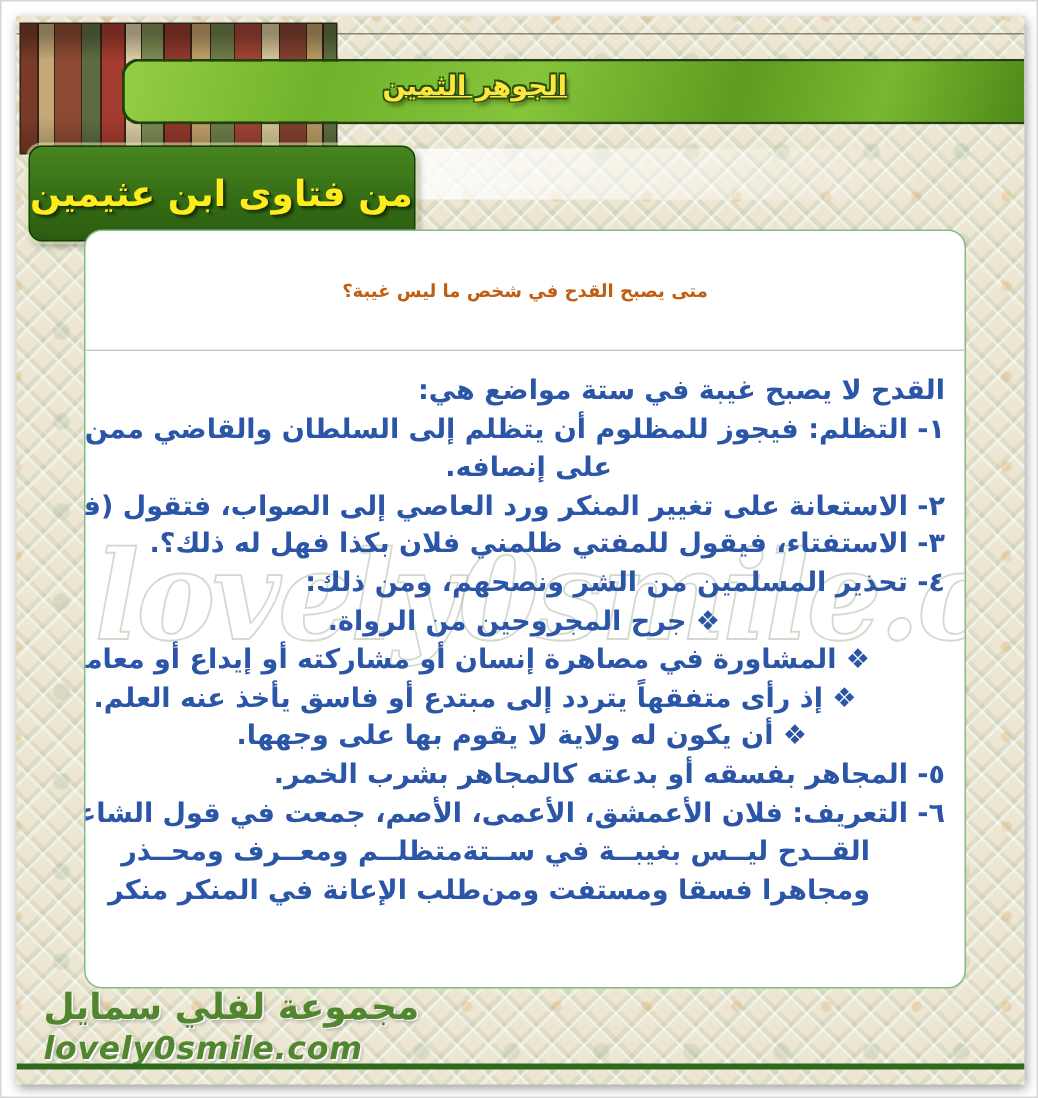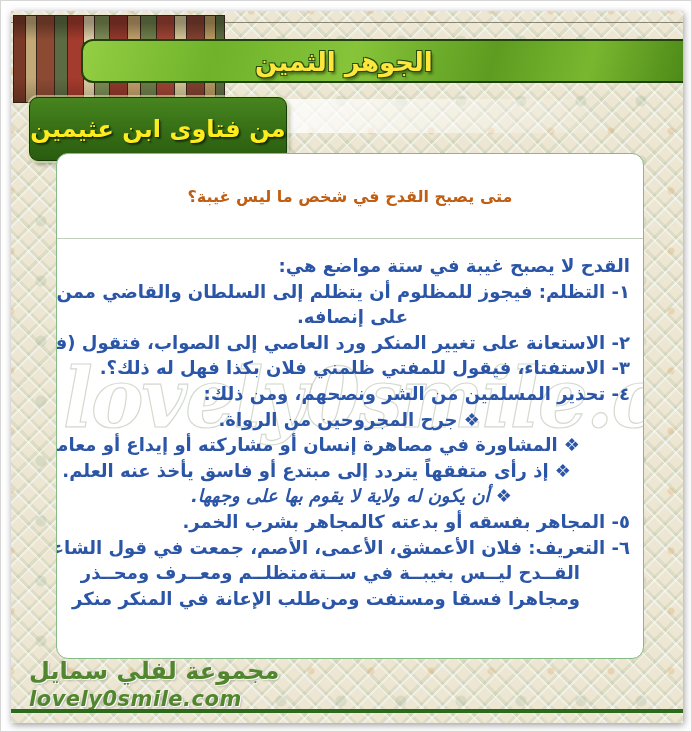--- a/index.html
+++ b/index.html
@@ -38,57 +38,57 @@
                #7d8c55 81px 95px, #3a2418 95px 96px, #93392c 96px 113px, #3a2418 113px 114px,
                #c2a06b 114px 126px, #3a2418 126px 127px, #6f7f4a 127px 142px, #3a2418 142px 143px,
                #a04434 143px 160px, #3a2418 160px 161px, #d6c698 161px 172px, #3a2418 172px 173px,
                #844130 173px 190px, #3a2418 190px 191px, #b99a62 191px 201px, #3a2418 201px 202px,
                #5f6e44 202px 212px); }
 
   .bar1 { position:absolute; left:70px; right:0; top:28px; height:44px;
           background:linear-gradient(105deg,#94ce44 0%,#6fb32a 22%,#86c43a 45%,#5d9c20 68%,#79b730 84%,#4e8a18 100%);
           border-top:2px solid #20400c; border-bottom:2px solid #20400c; border-left:2px solid #20400c;
           border-radius:12px 0 0 12px; }
-  .bar1-title { position:absolute; left:172px; top:6px; font-size:26px; font-weight:bold;
+  .bar1-title { position:absolute; left:172px; top:6px; font-size:18px; font-weight:bold;
           color:#ffe63c; direction:rtl; white-space:nowrap;
-          text-shadow:-1px -1px 0 #274d0f, 1px -1px 0 #274d0f, -1px 1px 0 #274d0f, 1px 1px 0 #274d0f, 2px 3px 3px rgba(0,0,0,.45); }
+          text-shadow:-1px -1px 0 #274d0f, 1px -1px 0 #274d0f, -1px 1px 0 #274d0f, 1px 1px 0 #274d0f, 2px 3px 3px rgba(0,0,0,.45);text-decoration:underline; }
 
   .band { position:absolute; left:258px; right:0; top:88px; height:34px;
           background:linear-gradient(90deg, rgba(255,255,255,.85), rgba(255,255,255,0) 85%); }
 
-  .bar2 { position:absolute; left:18px; top:86px; width:258px; height:64px;
+  .bar2 { position:absolute; left:8px; top:86px; width:258px; height:64px;
           background:linear-gradient(180deg,#47851f 0%,#356d15 55%,#2a5c10 100%);
           border:1px solid #163a08; border-radius:9px;
           box-shadow:0 0 0 2px rgba(226,238,178,.55), 2px 3px 5px rgba(0,0,0,.35);
-          display:flex; align-items:center; justify-content:center; }
+          display:flex; align-items:center; }
   .bar2-title { font-size:24px; font-weight:bold; color:#ffec1f; direction:rtl; white-space:nowrap;
           text-shadow:1px 1px 0 #15320a, 2px 2px 2px rgba(0,0,0,.5); }
 
   
   .card { position:absolute; left:45px; top:142px; width:588px; height:506px;
           background:#ffffff; border:1px solid #85b985; border-radius:12px; overflow:hidden; }
 
   .question { position:relative; z-index:2; padding-top:33px; text-align:center; direction:rtl;
-          font-size:16px; font-weight:bold; color:#c05f14; }
+          font-size:12px; font-weight:bold; color:#c05f14; }
   .divider { margin-top:32px; border:0; border-top:1px solid #c3cebf; }
 
   .watermark { position:absolute; z-index:1; left:-6px; right:-6px; top:196px; text-align:center;
           font-family:"DejaVu Serif", serif; font-style:italic; font-weight:bold;
           font-size:82px; letter-spacing:-2px; white-space:nowrap; transform:scaleX(.96);
           color:transparent; -webkit-text-stroke:1.2px rgba(183,192,174,.60); }
 
   .body { position:relative; z-index:2; direction:rtl; text-align:right;
           padding:14px 13px 0 13px; color:#2b55a7; font-weight:bold; font-size:18px;
           line-height:25.6px; }
   .bline { white-space:nowrap; }
   .ind-a { margin-right:222px; }
   .ind-b { margin-right:150px; }
   .ind-c { margin-right:50px; }
   .ind-d { margin-right:59px; }
-  .ind-e { margin-right:118px;font-style:italic; }
+  .ind-e { margin-right:92px; }
 
   .poetry { direction:rtl; padding:0 50px 0 22px; }
   .poetry-row { display:flex; justify-content:space-between; line-height:25.6px; }
   .hemistich { white-space:nowrap; }
 
   
   .footer { position:absolute; left:18px; top:645px; line-height:1.25; }
   .footer-group { direction:rtl; text-align:left; font-size:24px; font-weight:bold; color:#51862f;
           text-shadow:1px 1px 0 rgba(255,255,255,.95), 2px 2px 2px rgba(120,120,120,.35); }
   .footer-site { font-size:21px; font-weight:bold; font-style:italic; color:#51862f; letter-spacing:.5px;

